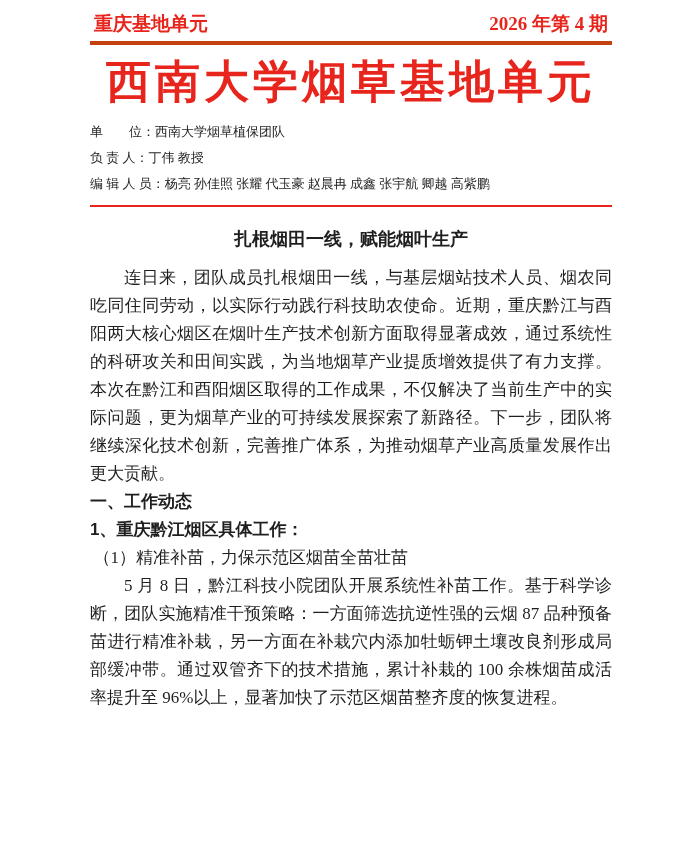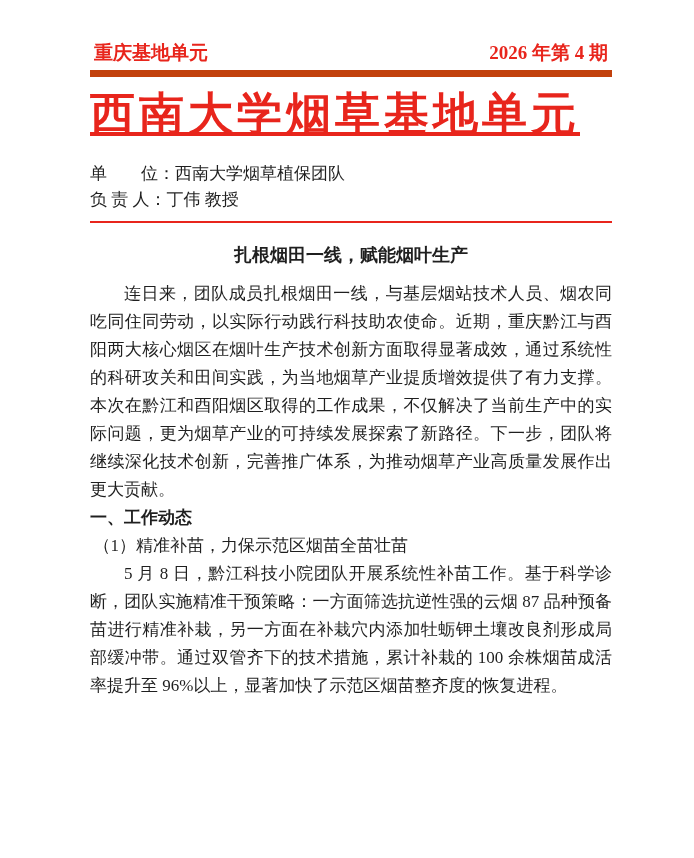--- a/index.html
+++ b/index.html
@@ -20,46 +20,45 @@
   
   .banner {
     display: flex;
     justify-content: space-between;
     align-items: flex-end;
     color: var(--accent, #e8251c);
     font-weight: bold;
     font-size: 19px;
     line-height: 24px;
     padding: 2px 4px 5px 4px;
-    border-bottom: 7px solid #c2410c;
-    margin-top: 29px;
+    border-bottom: 4px solid #c2410c;
   }
   
   .masthead {
+    text-align: center;
     color: var(--accent, #e8251c);
     font-weight: bold;
     margin-top: 8px;
-    text-decoration: underline;
   }
   .masthead .line1 {
     font-size: 45px;
     line-height: 58px;
     letter-spacing: 4px;
     white-space: nowrap;
   }
   .masthead .line2 {
     font-size: 45px;
     line-height: 56px;
     letter-spacing: 16px;
     text-indent: 16px;
   }
   
   .meta {
-    margin-top: 18px;
-    font-size: 17px;
+    margin-top: 8px;
+    font-size: 13px;
     line-height: 26px;
   }
   .meta-row { white-space: nowrap; }
   
   .red-rule {
     border: none;
     border-top: 2px solid var(--accent, #e8251c);
     margin: 8px 0 0 0;
   }
   
@@ -98,26 +97,30 @@
     <div class="line1">西南大学烟草基地单元</div>
   </div>
 
   <div class="meta">
     <div class="meta-row">
       <span>单　　位：</span><span>西南大学烟草植保团队</span>
     </div>
     <div class="meta-row">
       <span>负 责 人：</span><span>丁伟 教授</span>
     </div>
+    <div class="meta-row">
+      <span>编 辑 人 员：</span><span>杨亮 孙佳照 张耀 代玉豪 赵晨冉 成鑫 张宇航 卿越 高紫鹏</span>
+    </div>
   </div>
 
   <hr class="red-rule">
 
   <div class="headline">扎根烟田一线，赋能烟叶生产</div>
 
   <div class="body-text">
     <p class="para">连日来，团队成员扎根烟田一线，与基层烟站技术人员、烟农同吃同住同劳动，以实际行动践行科技助农使命。近期，重庆黔江与酉阳两大核心烟区在烟叶生产技术创新方面取得显著成效，通过系统性的科研攻关和田间实践，为当地烟草产业提质增效提供了有力支撑。本次在黔江和酉阳烟区取得的工作成果，不仅解决了当前生产中的实际问题，更为烟草产业的可持续发展探索了新路径。下一步，团队将继续深化技术创新，完善推广体系，为推动烟草产业高质量发展作出更大贡献。</p>
     <p class="h-sec">一、工作动态</p>
+    <p class="h-sec">1、重庆黔江烟区具体工作：</p>
     <p class="h-item">（1）精准补苗，力保示范区烟苗全苗壮苗</p>
     <p class="para">5 月 8 日，黔江科技小院团队开展系统性补苗工作。基于科学诊断，团队实施精准干预策略：一方面筛选抗逆性强的云烟 87 品种预备苗进行精准补栽，另一方面在补栽穴内添加牡蛎钾土壤改良剂形成局部缓冲带。通过双管齐下的技术措施，累计补栽的 100 余株烟苗成活率提升至 96%以上，显著加快了示范区烟苗整齐度的恢复进程。</p>
   </div>
 
 </div>
 
 </body></html>

